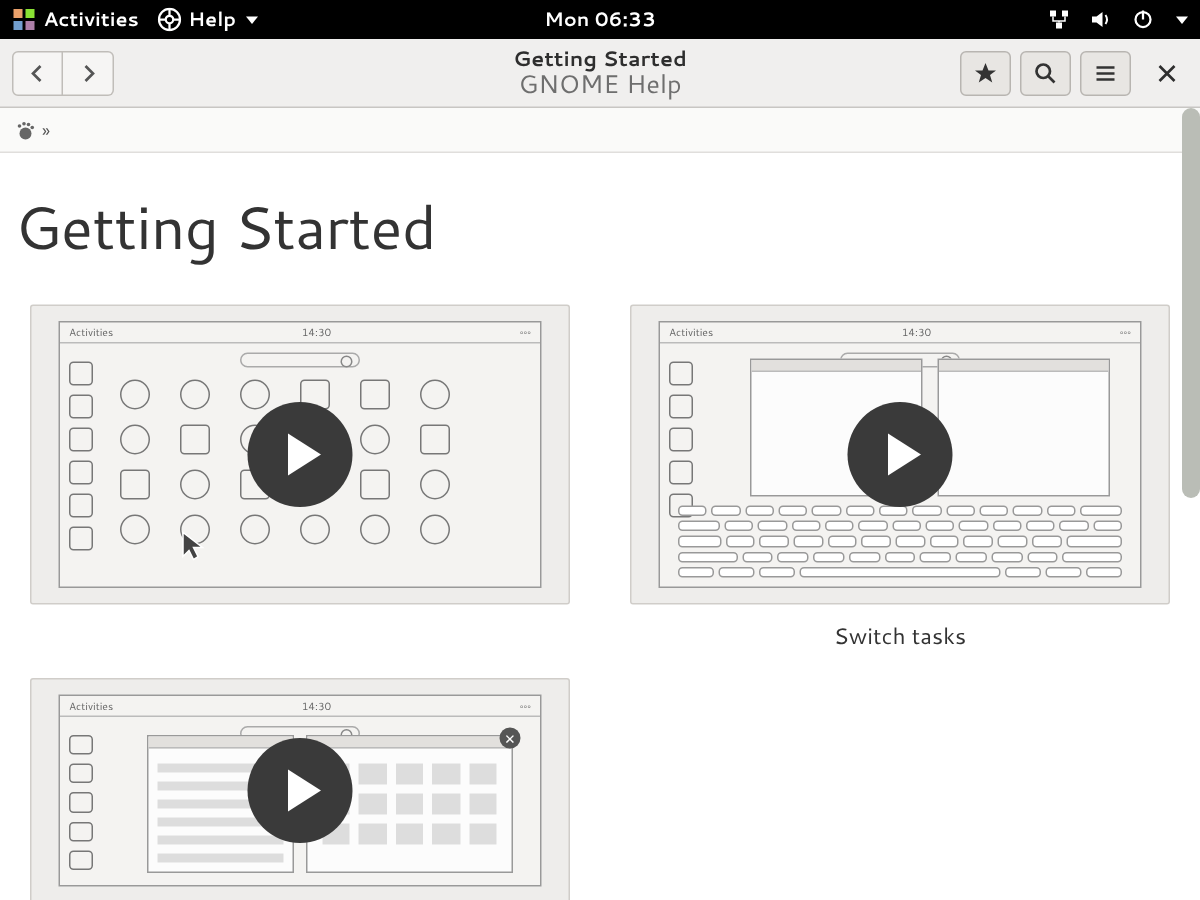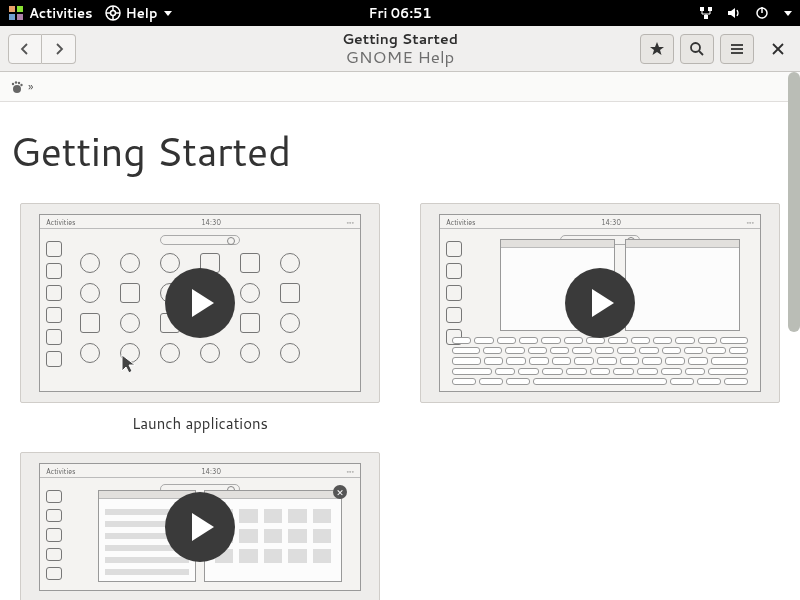--- a/index.html
+++ b/index.html
@@ -154,21 +154,21 @@
           <line x1="8" y1="1" x2="8" y2="5" stroke="#fff" stroke-width="1.5"></line>
           <line x1="8" y1="11" x2="8" y2="15" stroke="#fff" stroke-width="1.5"></line>
           <line x1="1" y1="8" x2="5" y2="8" stroke="#fff" stroke-width="1.5"></line>
           <line x1="11" y1="8" x2="15" y2="8" stroke="#fff" stroke-width="1.5"></line>
         </svg>
       <span>Help</span>
       <span class="tri-down"></span>
     </div>
   </div>
   <div class="topbar-center">
-    <span>Fri 06:51</span>
+    <span>Mon 06:33</span>
   </div>
   <div class="topbar-right">
     <svg class="icon16" viewBox="0 0 16 16">
         <rect x="2" y="2" width="4" height="4" fill="#fff"></rect>
         <rect x="10" y="2" width="4" height="4" fill="#fff"></rect>
         <rect x="6" y="10" width="4" height="4" fill="#fff"></rect>
         <path d="M4 6 V9 H12 V6 M8 9 V10" stroke="#fff" stroke-width="1" fill="none"></path>
       </svg>
     <svg class="icon16" viewBox="0 0 16 16">
         <path d="M2 6 H5 L9 3 V13 L5 10 H2 Z" fill="#fff"></path>
@@ -287,21 +287,20 @@
                 <div class="ig"></div>
             </div>
             <svg class="cursor-arrow" width="20" height="24" viewBox="0 0 20 24">
                 <path d="M2 2 L2 18 L6 14 L9 20 L12 18 L9 12 L15 12 Z" fill="#444" stroke="#fff" stroke-width="1"></path>
               </svg>
           </div>
           <div class="playbtn">
               <div class="playtri"></div>
             </div>
         </div>
-        <div class="tile-label">Launch applications</div>
       </div>
 
       <div class="tile">
         <div class="tile-thumb">
           <div class="mock-frame">
             <div class="mock-top">
                 <span>Activities</span>
                 <span>14:30</span>
                 <span>◦◦◦</span>
               </div>
@@ -387,20 +386,21 @@
                   <div class="key"></div>
                   <div class="key"></div>
                   <div class="key"></div>
                 </div>
             </div>
           </div>
           <div class="playbtn">
               <div class="playtri"></div>
             </div>
         </div>
+        <div class="tile-label">Switch tasks</div>
       </div>
 
       <div class="tile">
         <div class="tile-thumb" style="height:150px;">
           <div class="mock-frame">
             <div class="mock-top">
                 <span>Activities</span>
                 <span>14:30</span>
                 <span>◦◦◦</span>
               </div>

